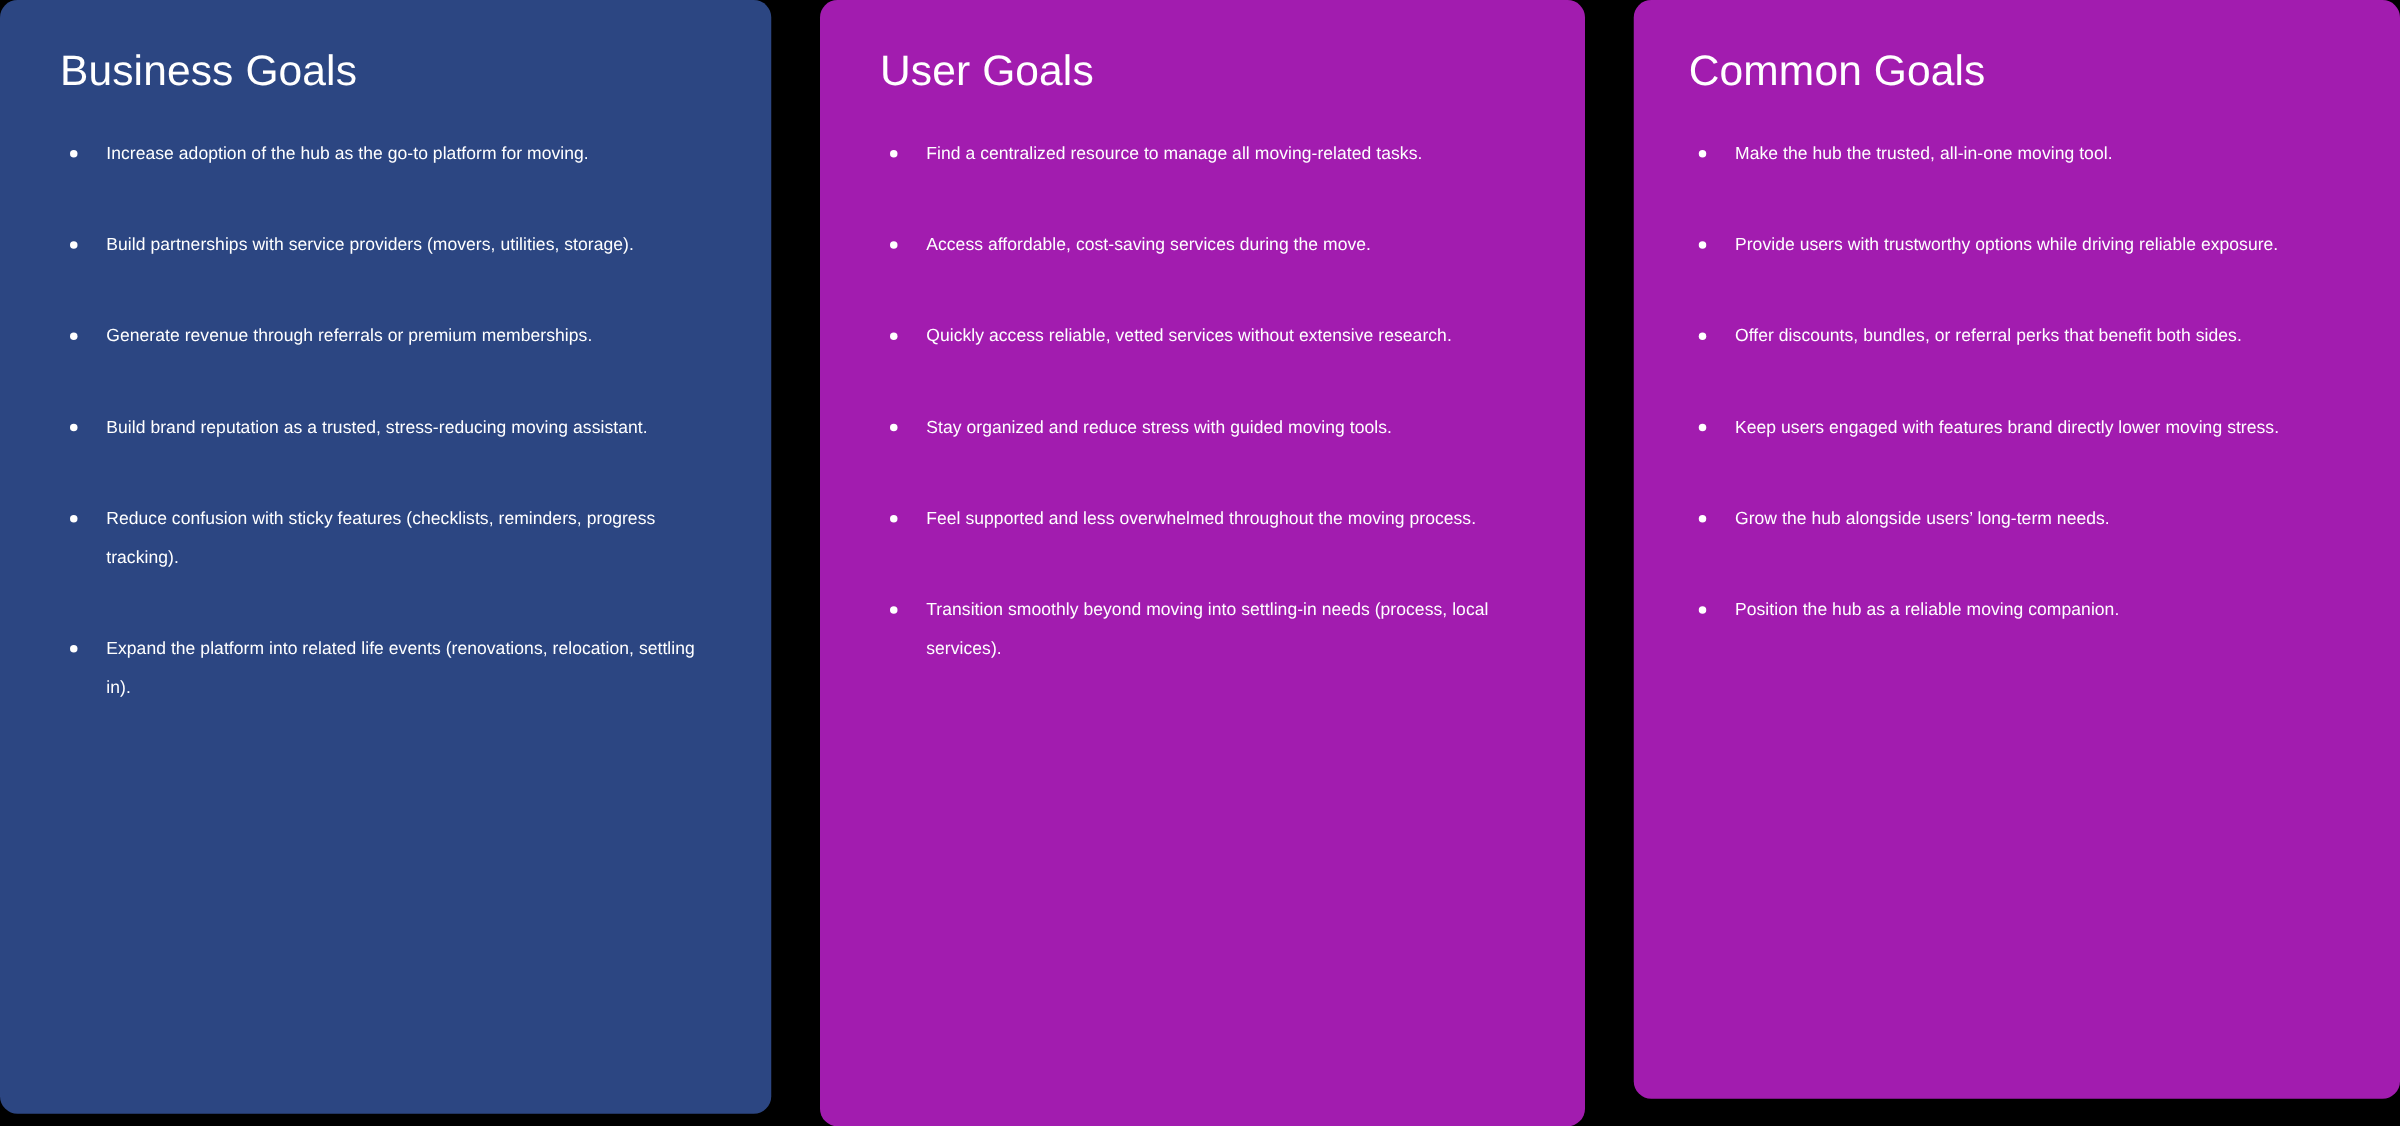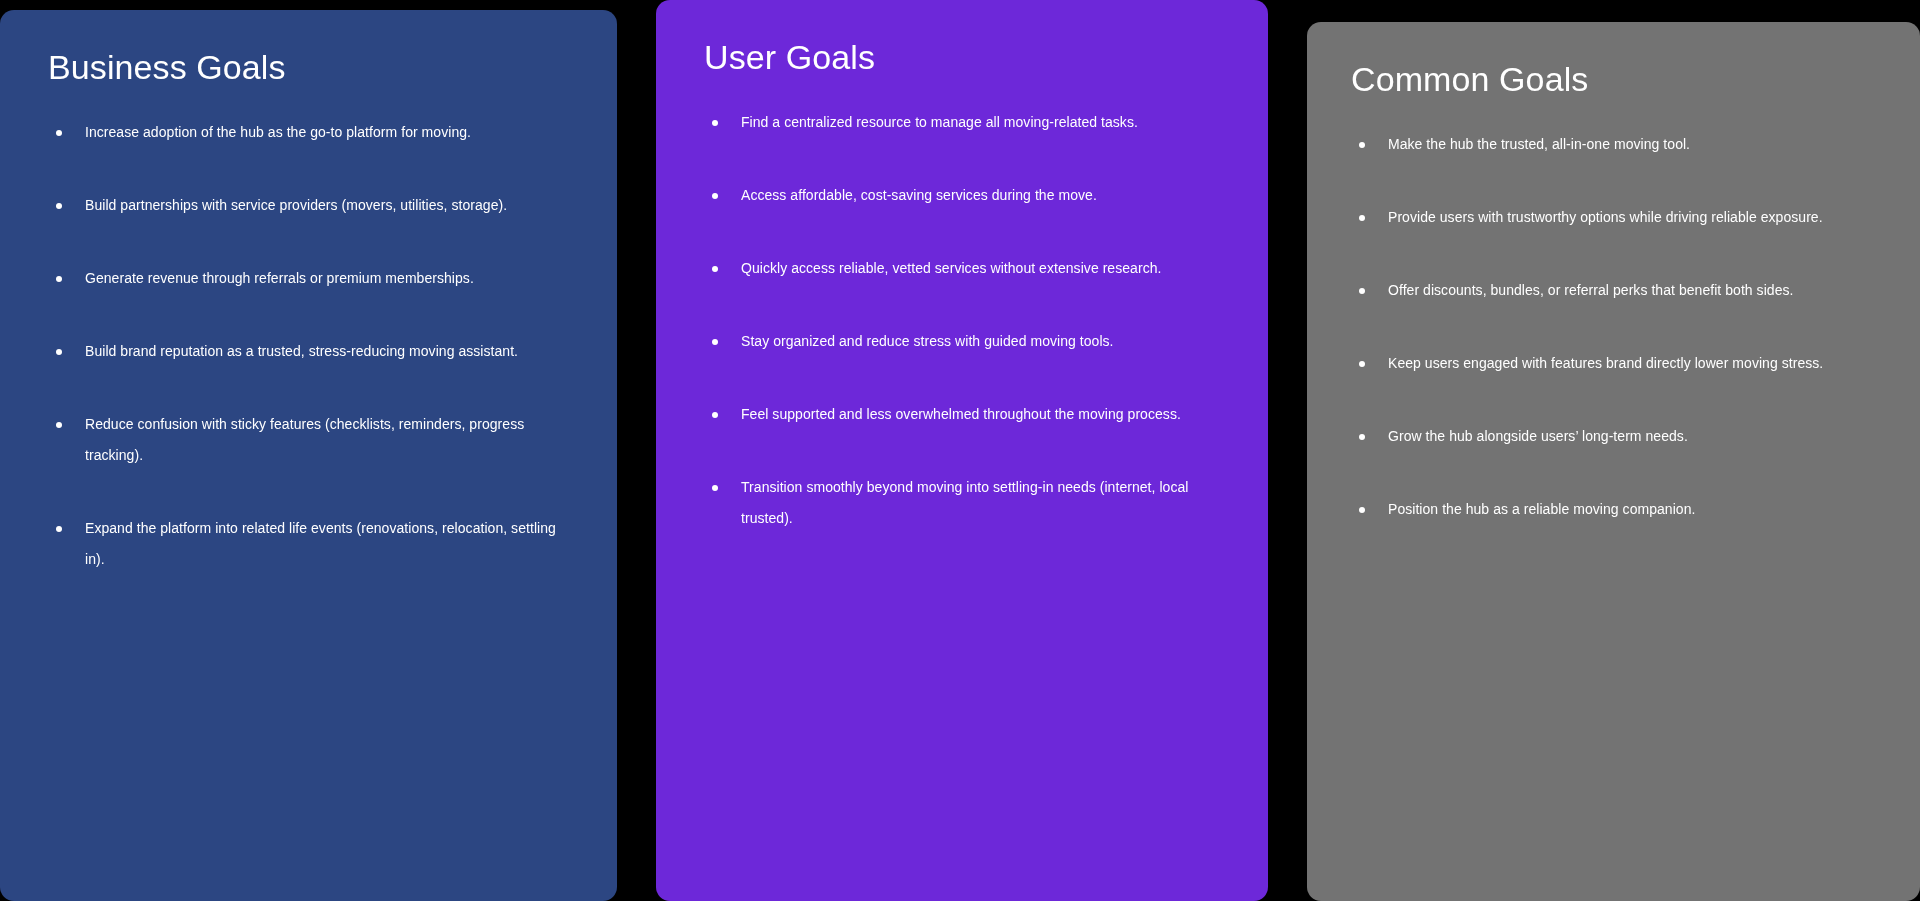--- a/index.html
+++ b/index.html
@@ -15,49 +15,49 @@
     font-family: "Liberation Sans", sans-serif;
     -webkit-font-smoothing: antialiased;
   }
 
   .board {
     position: relative;
     width: 1920px;
     height: 901px;
     background: #000000;
     display: flex;
-    align-items: flex-end;
+    align-items: flex-start;
     gap: 39px;
   }
 
   .card {
     position: relative;
     border-radius: 14px;
     color: #ffffff;
     overflow: hidden;
   }
 
   .card-business {
     width: 617px;
     min-height: 891px;
     background: #2C4682;
     padding: 36px 44px 30px 48px;
   }
 
   .card-user {
     width: 612px;
     min-height: 901px;
-    background: #6d28d9;
+    background: #a21caf;
     padding: 36px 40px 30px 48px;
   }
 
   .card-common {
     width: 613px;
     min-height: 879px;
-    background: #737373;
+    background: #a21caf;
     padding: 36px 40px 30px 44px;
   }
 
   .card-title {
     font-size: 34px;
     font-weight: 400;
     line-height: 1.25;
     letter-spacing: 0.1px;
     margin: 0 0 28px 0;
     color: #ffffff;
@@ -152,21 +152,21 @@
       <li class="goal-item">
         <span class="bullet-dot"></span>
         <span class="goal-text">Stay organized and reduce stress with guided moving tools.</span>
       </li>
       <li class="goal-item">
         <span class="bullet-dot"></span>
         <span class="goal-text">Feel supported and less overwhelmed throughout the moving process.</span>
       </li>
       <li class="goal-item">
         <span class="bullet-dot"></span>
-        <span class="goal-text">Transition smoothly beyond moving into settling-in needs (internet, local trusted).</span>
+        <span class="goal-text">Transition smoothly beyond moving into settling-in needs (process, local services).</span>
       </li>
     </ul>
   </section>
 
   <section class="card card-common">
     <h2 class="card-title">Common Goals</h2>
     <ul class="goal-list">
       <li class="goal-item">
         <span class="bullet-dot"></span>
         <span class="goal-text">Make the hub the trusted, all-in-one moving tool.</span>

